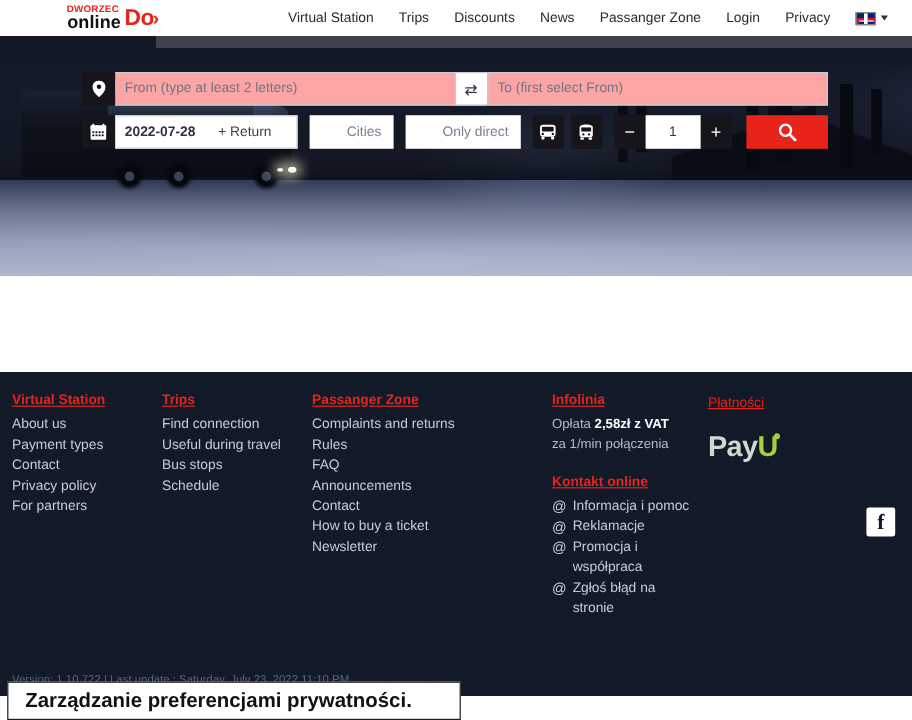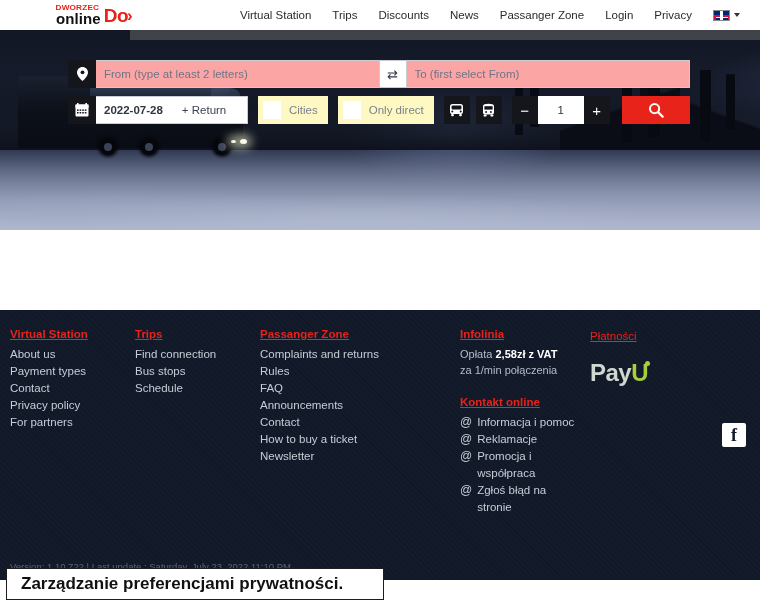--- a/index.html
+++ b/index.html
@@ -241,21 +241,21 @@
     display:flex; align-items:center; width:152px; flex:none;
   }
   .date-val {
     padding:0 8px; font-size:11.5px; color:#2f3541; font-weight:bold;
   }
   .return-btn {
     padding:0 10px; font-size:11.5px; color:#3c4250; cursor:pointer;
   }
 
   .check-box-ctrl {
-    background:#fef9c3;
+    background:#ffffff;
     display:flex; align-items:center;
     padding:0 10px 0 5px;
     margin-left:10px;
     flex:none;
     cursor:pointer;
   }
   .check-box-ctrl .cb {
     width:18px; height:18px; background:#fff; border:1px solid #fff; flex:none;
   }
   .check-box-ctrl .cb-label {
@@ -521,20 +521,21 @@
       <a class="link">About us</a>
       <a class="link">Payment types</a>
       <a class="link">Contact</a>
       <a class="link">Privacy policy</a>
       <a class="link">For partners</a>
     </div>
 
     <div class="col col-2">
       <span class="col-title">Trips</span>
       <a class="link">Find connection</a>
+      <a class="link">Useful during travel</a>
       <a class="link">Bus stops</a>
       <a class="link">Schedule</a>
     </div>
 
     <div class="col col-3">
       <span class="col-title">Passanger Zone</span>
       <a class="link">Complaints and returns</a>
       <a class="link">Rules</a>
       <a class="link">FAQ</a>
       <a class="link">Announcements</a>

